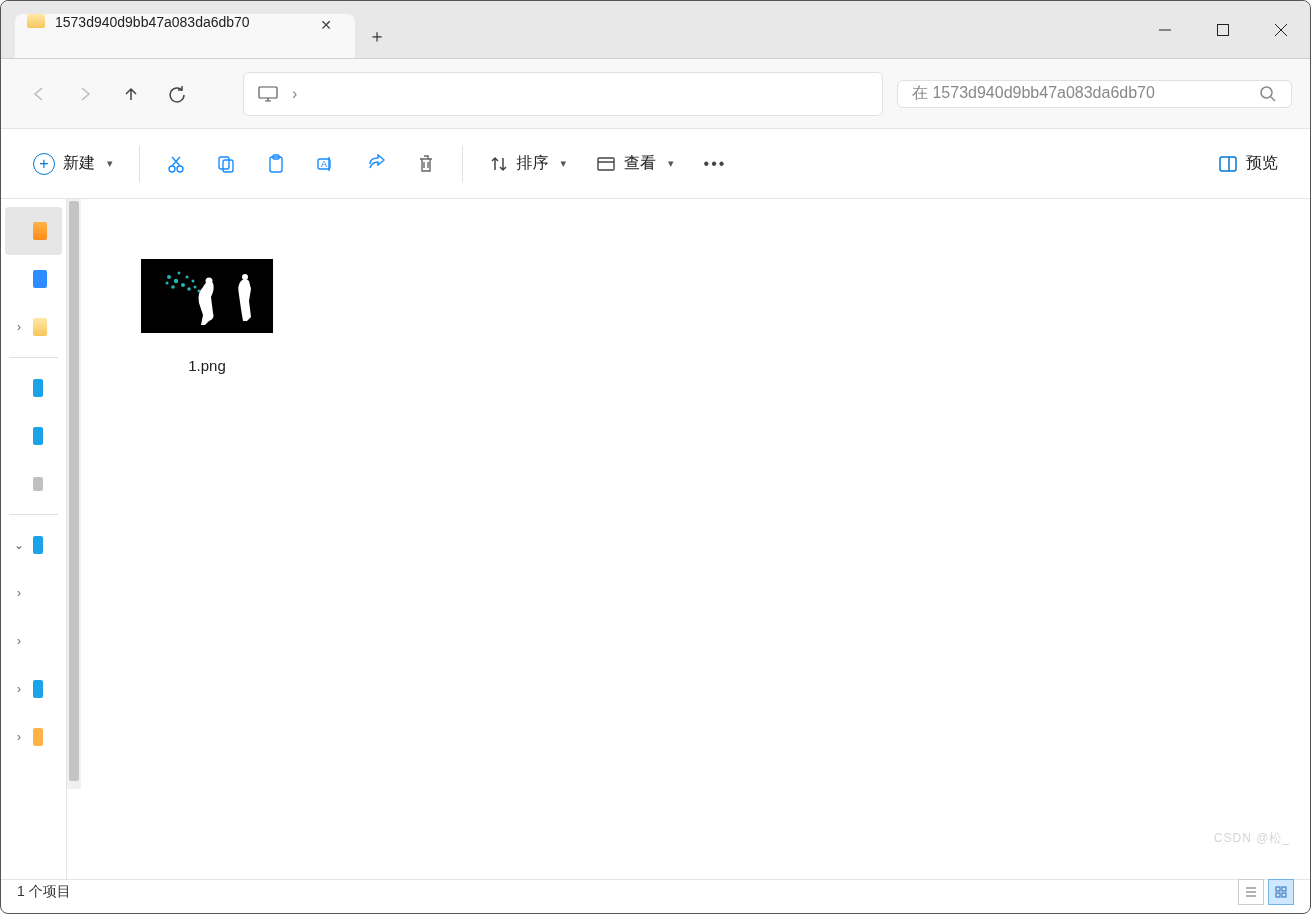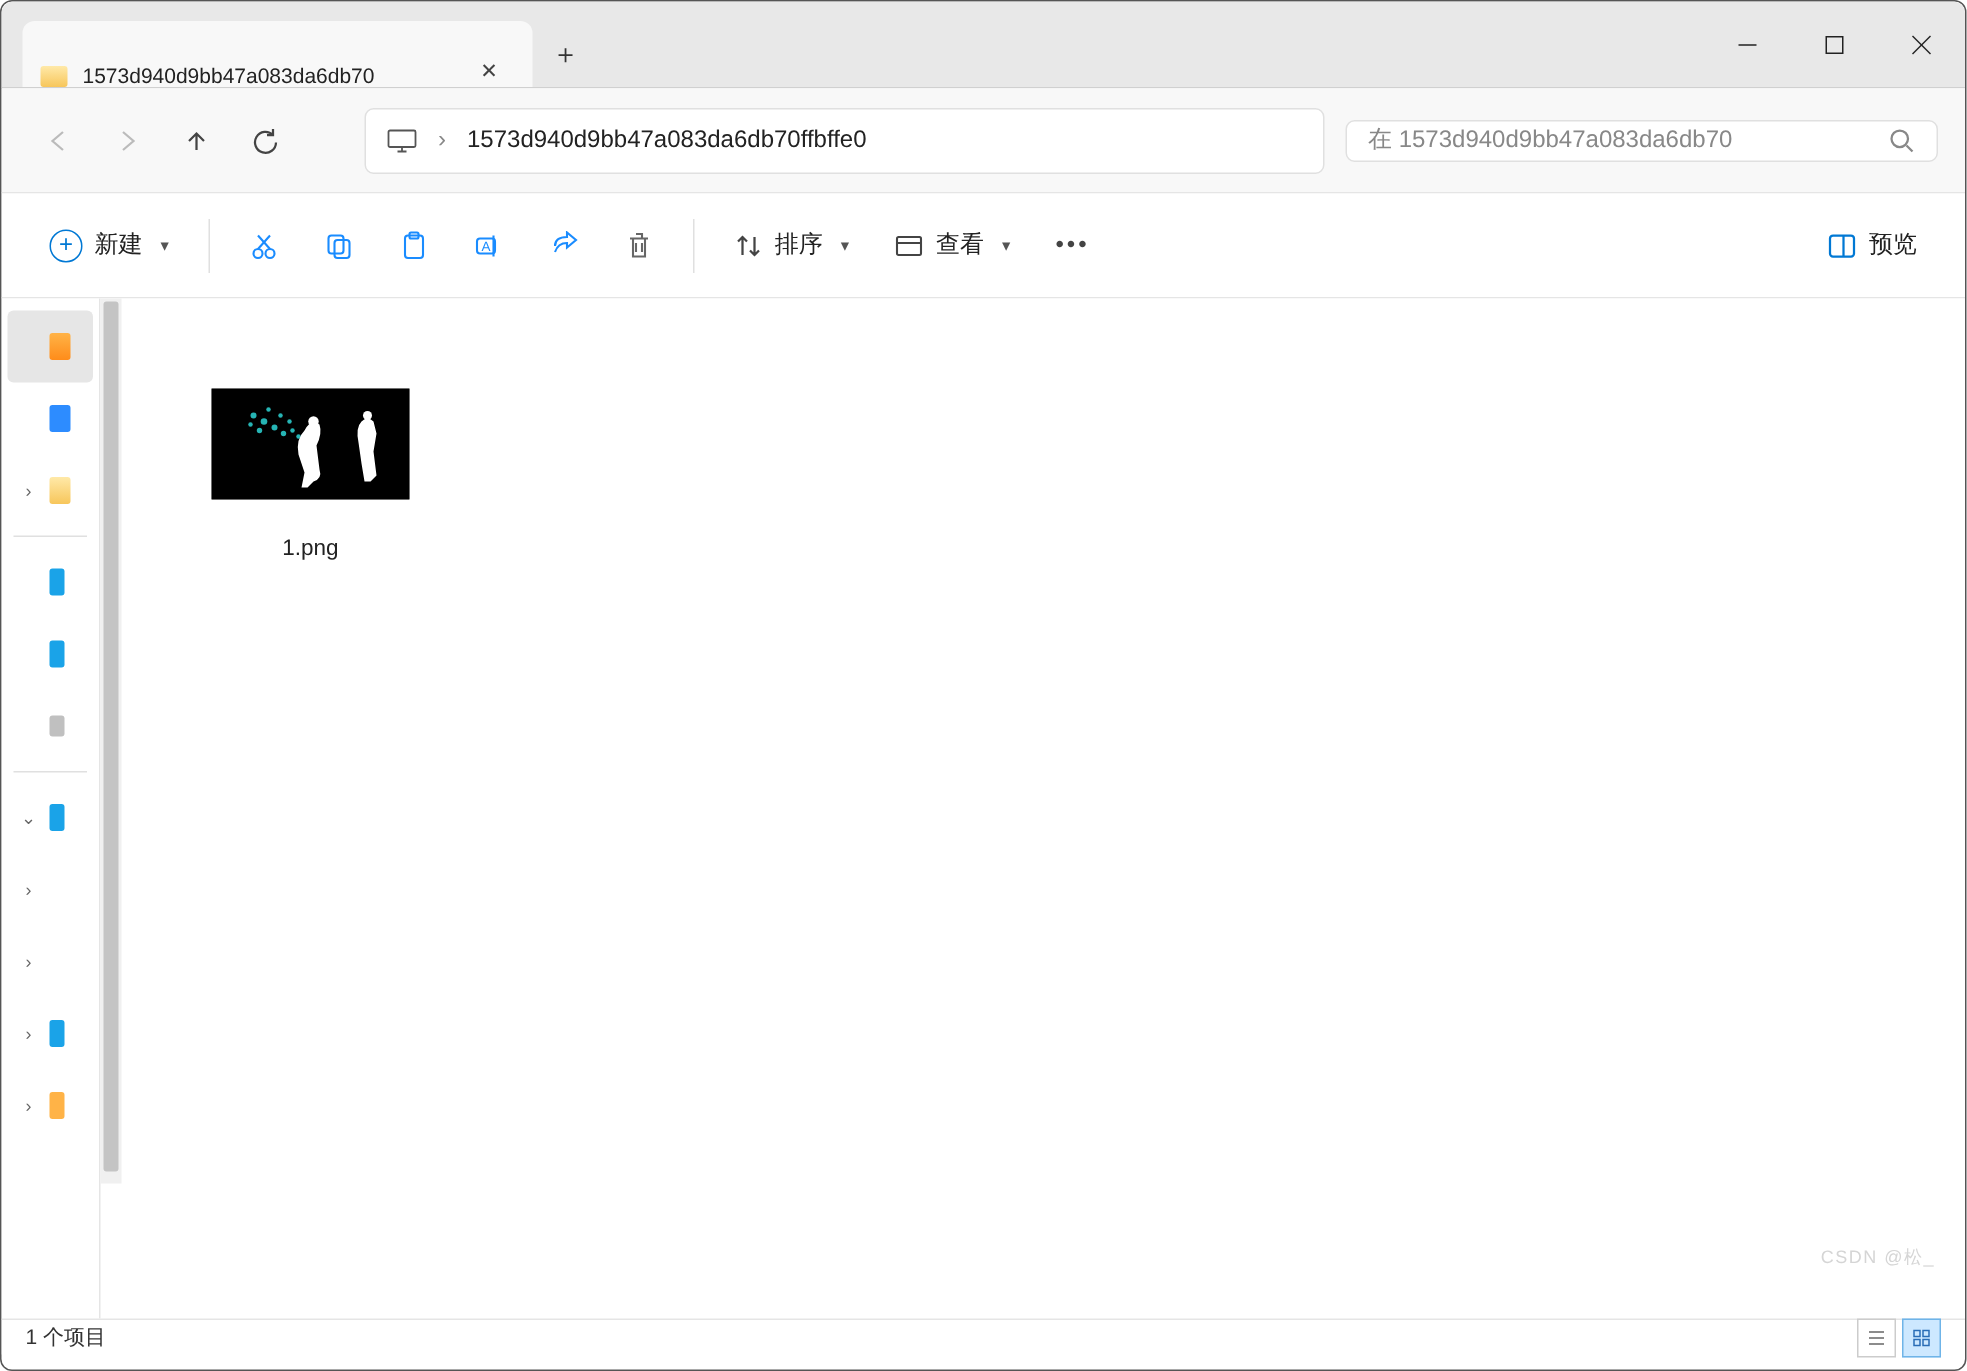--- a/index.html
+++ b/index.html
@@ -1,21 +1,21 @@
 <!DOCTYPE html>
 <html><head>
 <meta charset="utf-8">
 <style>
 * { margin: 0; padding: 0; box-sizing: border-box; font-family: "Segoe UI", "Microsoft YaHei", sans-serif; }
 body { width: 1311px; height: 914px; background: #fff; overflow: hidden; border: 1px solid #555; border-radius: 8px; }
 
 
 .titlebar { height: 58px; background: #e8e8e8; display: flex; align-items: stretch; border-bottom: 1px solid #d0d0d0; border-radius: 8px 8px 0 0; }
 .tabstrip { display: flex; align-items: flex-end; padding-left: 14px; flex: 1; }
-.tab { display: flex; align-items: flex-end; gap: 10px; background: #f8f8f8; border-radius: 8px 8px 0 0; padding: 0 14px 0 12px; height: 44px; margin-top: 14px; min-width: 340px; font-size: 14px; color: #222; }
+.tab { display: flex; align-items: flex-start; gap: 10px; background: #f8f8f8; border-radius: 8px 8px 0 0; padding: 0 14px 0 12px; height: 44px; margin-top: 14px; min-width: 340px; font-size: 14px; color: #222; }
 .tab .folder-ico { width: 18px; height: 14px; background: linear-gradient(#ffe9a8,#f7c65b); border-radius: 2px; position: relative; }
 .tab .tab-title { flex: 1; white-space: nowrap; overflow: hidden; text-overflow: ellipsis; max-width: 250px; }
 .tab .close { width: 22px; height: 22px; display:flex; align-items:center; justify-content:center; font-size:14px; color:#444; border-radius:3px; }
 .newtab { width: 44px; height: 44px; margin-top:14px; display:flex; align-items:center; justify-content:center; color:#333; font-size:18px; }
 .winctrls { display:flex; }
 .winctrls div { width: 58px; display:flex; align-items:center; justify-content:center; }
 .winctrls svg { stroke:#222; stroke-width:1; fill:none; }
 
 
 .addrrow { height: 70px; display:flex; align-items:center; padding: 0 18px; gap: 6px; background:#f8f8f8; border-bottom:1px solid #e5e5e5; }
@@ -116,21 +116,20 @@
     </div>
   <div class="addrbox">
     <span class="ico">
         <svg width="20" height="16" fill="none" stroke="#555" stroke-width="1.2">
           <rect x="1" y="1" width="18" height="11" rx="1"></rect>
           <line x1="7" y1="15" x2="13" y2="15"></line>
           <line x1="10" y1="12" x2="10" y2="15"></line>
         </svg>
       </span>
     <span class="crumb-sep">›</span>
-    <span>1573d940d9bb47a083da6db70ffbffe0</span>
   </div>
   <div class="searchbox">
     <span class="ph">在 1573d940d9bb47a083da6db70</span>
     <span>
         <svg width="18" height="18" fill="none" stroke="#888" stroke-width="1.5">
           <circle cx="7.5" cy="7.5" r="5.5"></circle>
           <line x1="12" y1="12" x2="16" y2="16"></line>
         </svg>
       </span>
   </div>

